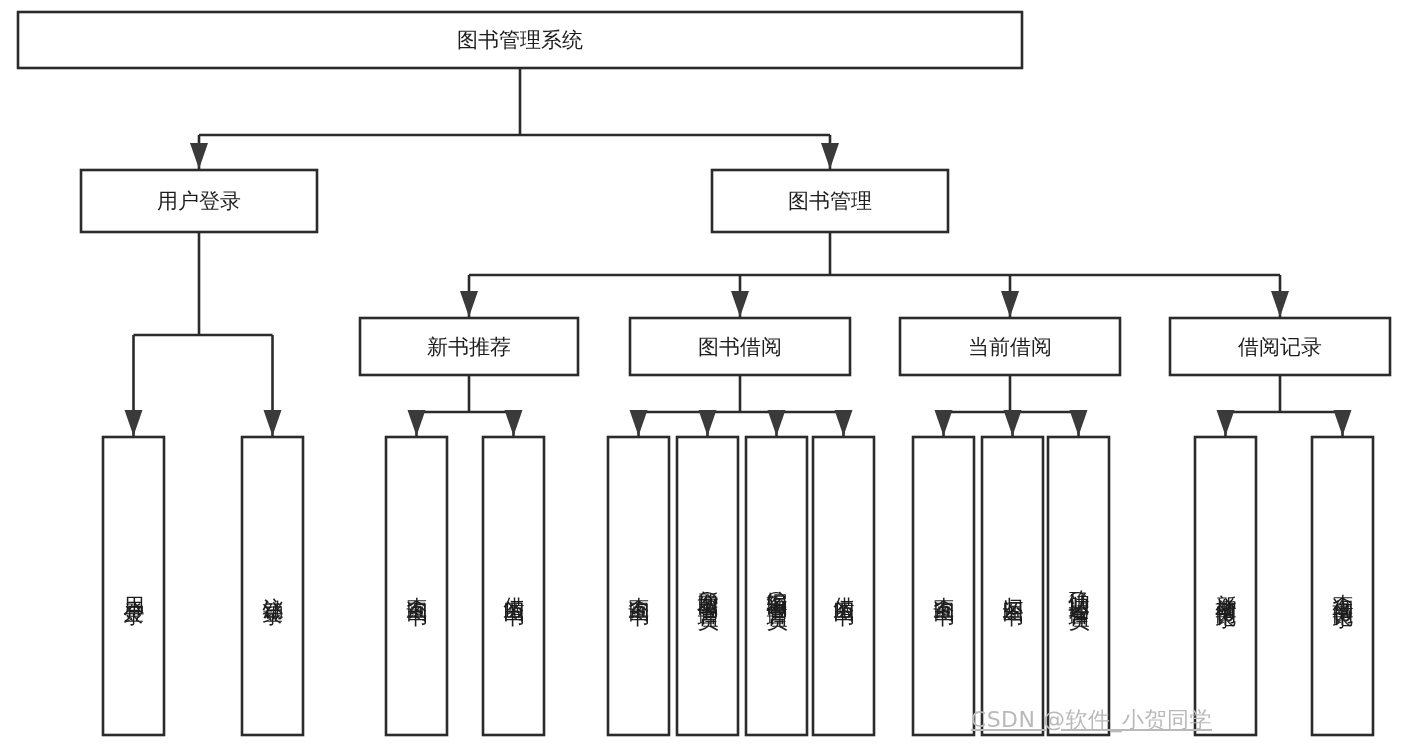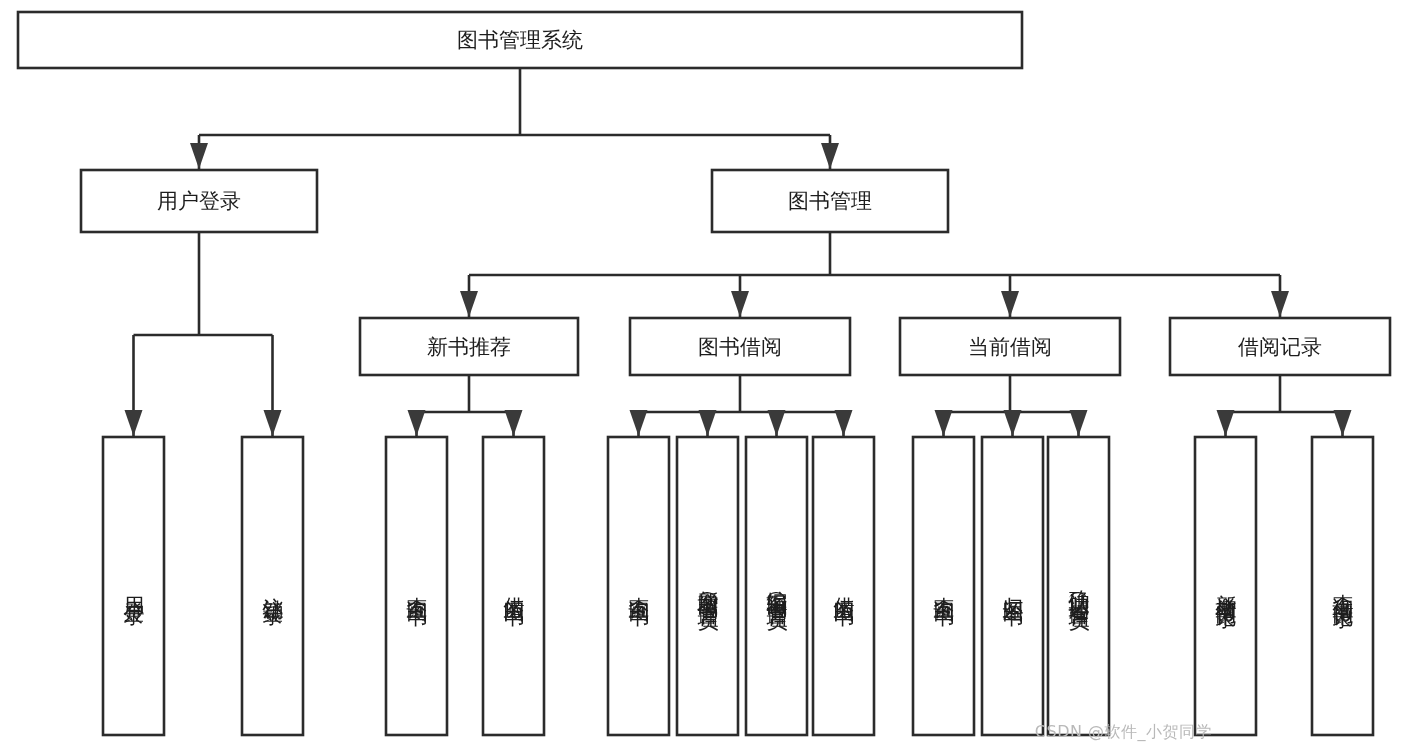--- a/index.html
+++ b/index.html
@@ -63,26 +63,27 @@
     font-family: "DejaVu Sans", "Liberation Sans", sans-serif;
     font-size: 21px;
     line-height: 1.28;
     letter-spacing: 3px;
     color: #1d1d1d;
     white-space: nowrap;
   }
   .watermark {
     position: absolute;
     right: 12px;
-    bottom: 4px;
-    font-family: "DejaVu Sans", "Liberation Sans", sans-serif;
-    font-size: 16px;
+    bottom: 12px;
+    font-family: "DejaVu Sans", "Liberation Sans", sans-serif;
+    font-size: 22px;
     color: #b9b9b9;
     white-space: nowrap;
     letter-spacing: 0.5px;
+    text-decoration: underline;
   }
 </style>
 </head>
 <body>
 
 <div id="diagram-root">
   <svg class="canvas" id="svg-canvas" viewBox="0 0 1405 747" xmlns="http://www.w3.org/2000/svg">
     <g id="connector-layer">
         <path d="M 520 68 L 520 135" class="connector"></path>
         <path d="M 199 135 L 830 135" class="connector"></path>

